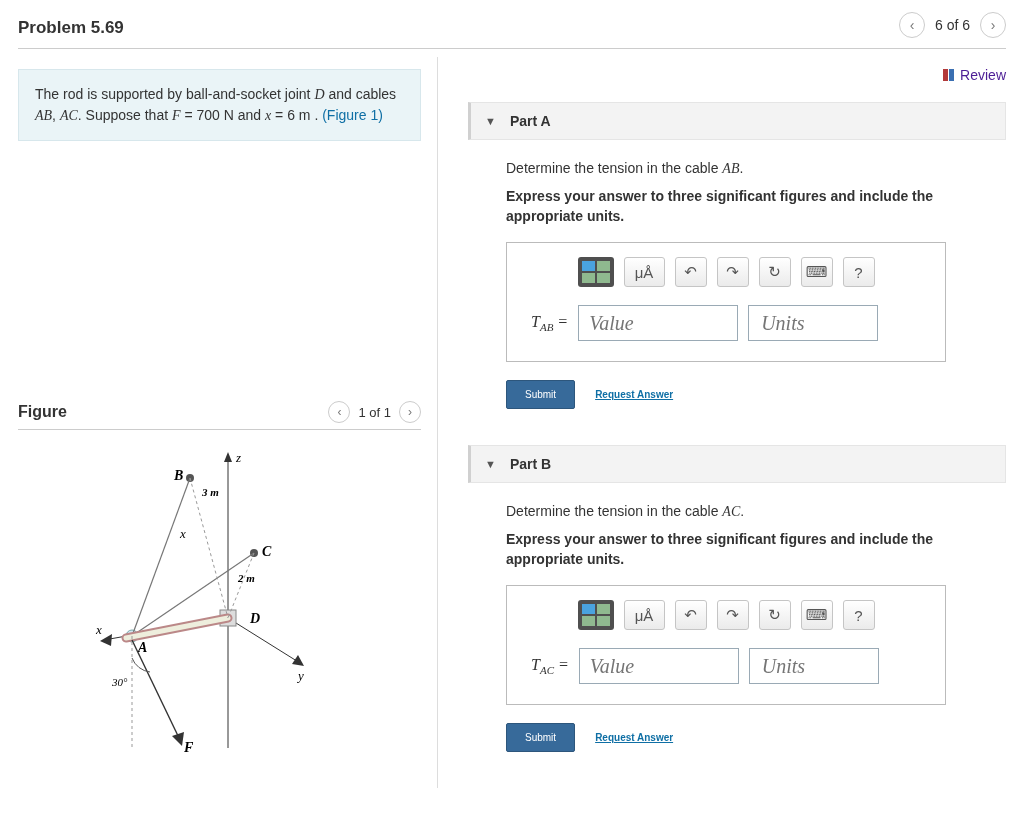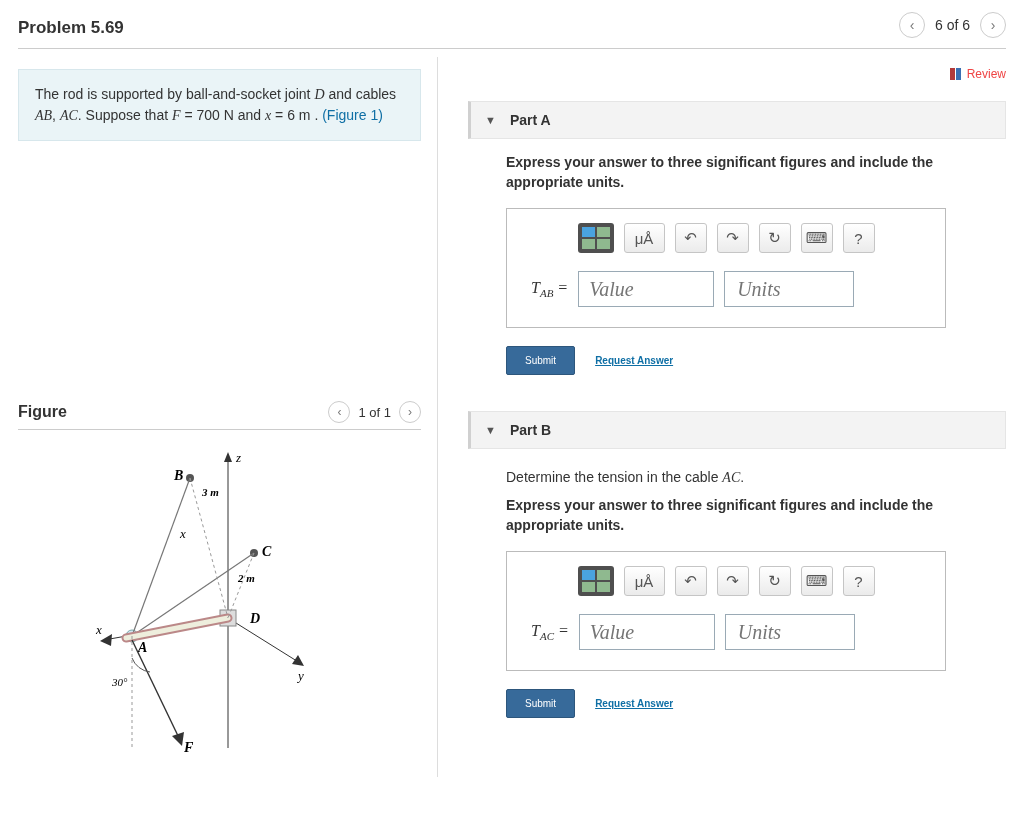--- a/index.html
+++ b/index.html
@@ -14,39 +14,39 @@
   .leftcol { width:420px; padding-right:16px; border-right:1px solid #ddd; min-height:720px;}
   .rightcol { flex:1; padding-left:30px; }
   .prompt-box { background:#eaf4f7; border:1px solid #d7e7ec; padding:14px 16px; font-size:14px; line-height:1.5; margin-top:12px;}
   .ital { font-style:italic; font-family: "Times New Roman", serif;}
   .link { color:#0f6fa5; cursor:pointer;}
   .figure-hdr { display:flex; align-items:center; justify-content:space-between; margin-top:260px; border-bottom:1px solid #ccc; padding-bottom:6px;}
   .figure-hdr h2 { font-size:16px; font-weight:bold; margin:0;}
   .fignav { display:flex; align-items:center; gap:8px; font-size:13px;}
   .figure-img { margin-top:18px; display:flex; justify-content:center;}
   .review { text-align:right; padding:10px 0 18px; }
-  .review a { color:#ef4444; font-size:12px; text-decoration:none; display:inline-flex; align-items:center; gap:6px;}
+  .review a { color:#4c1d95; font-size:14px; text-decoration:none; display:inline-flex; align-items:center; gap:6px;}
   .part { margin-bottom:36px; }
   .part-hdr { background:#f3f3f3; border:1px solid #e5e5e5; padding:10px 14px; display:flex; align-items:center; gap:14px; font-weight:bold; font-size:14px; border-left:3px solid #d0d0d0;}
   .caret { font-size:11px; color:#555;}
   .part-body { padding:14px 0 0 38px; font-size:14px;}
   .instruct1 { margin:6px 0 10px;}
   .instruct2 { font-weight:bold; margin:0 0 16px; line-height:1.4;}
   .answer-box { border:1px solid #bbb; padding:14px 24px 20px; width:440px;}
   .toolbar { display:flex; align-items:center; gap:10px; justify-content:center; margin-bottom:18px;}
   .tb-btn { width:32px; height:30px; border:1px solid #c5c5c5; background:linear-gradient(#fff,#ebebeb); border-radius:3px; display:flex; align-items:center; justify-content:center; cursor:pointer; font-size:15px; color:#555;}
   .tb-btn.wide { width:41px; }
   .tb-templates { width:36px; height:30px; background:#4f4f4f; border-radius:3px; display:grid; grid-template-columns:1fr 1fr; grid-template-rows:1fr 1fr; gap:2px; padding:4px; cursor:pointer;}
   .tb-templates span { background:#8fb98f; }
   .tb-templates span:first-child { background:#4aa3df;}
   .inputs-row { display:flex; align-items:center; gap:10px;}
   .varlabel { font-style:italic; font-family:"Times New Roman",serif; font-size:16px;}
   .varlabel sub { font-size:11px; font-style:italic;}
   .txtfield { border:1px solid #9aaab5; height:36px; font-family:"Times New Roman",serif; font-style:italic; font-size:20px; color:#888; padding:0 10px; background:#fff;}
-  .txtfield.value { width:136px;}
+  .txtfield.value { width:160px;}
   .txtfield.units { width:130px;padding-left:12px;}
   .submit-row { display:flex; align-items:center; gap:20px; margin-top:18px;}
   .submit-btn { background:#376a9a; color:#fff; border:1px solid #2d567c; padding:8px 18px; font-size:10px; cursor:pointer; border-radius:2px;}
   .req-link { color:#0f6fa5; font-weight:bold; font-size:10px; text-decoration:underline; cursor:pointer;}
   .book-icon { display:inline-flex; gap:1px;}
   .book-icon span { width:5px; height:12px; background:#b23a3a; display:inline-block;}
   .book-icon span:nth-child(2){ background:#3a6fb2;}
   svg text { font-family:"Times New Roman",serif; font-style:italic;}
 </style>
 </head>
@@ -140,20 +140,23 @@
           <span>Review</span>
         </a>
       </div>
 
       <div class="part">
         <div class="part-hdr">
           <span class="caret">▼</span>
           <span>Part A</span>
         </div>
         <div class="part-body">
+          <p class="instruct1">
+            <span>Determine the tension in the cable </span><span class="ital">AB</span><span>.</span>
+          </p>
           <p class="instruct2">Express your answer to three significant figures and include the appropriate units.</p>
           <div class="answer-box">
             <div class="toolbar">
               <div class="tb-templates">
                   <span></span>
                   <span></span>
                   <span></span>
                   <span></span>
                 </div>
               <div class="tb-btn wide">μÅ</div>

